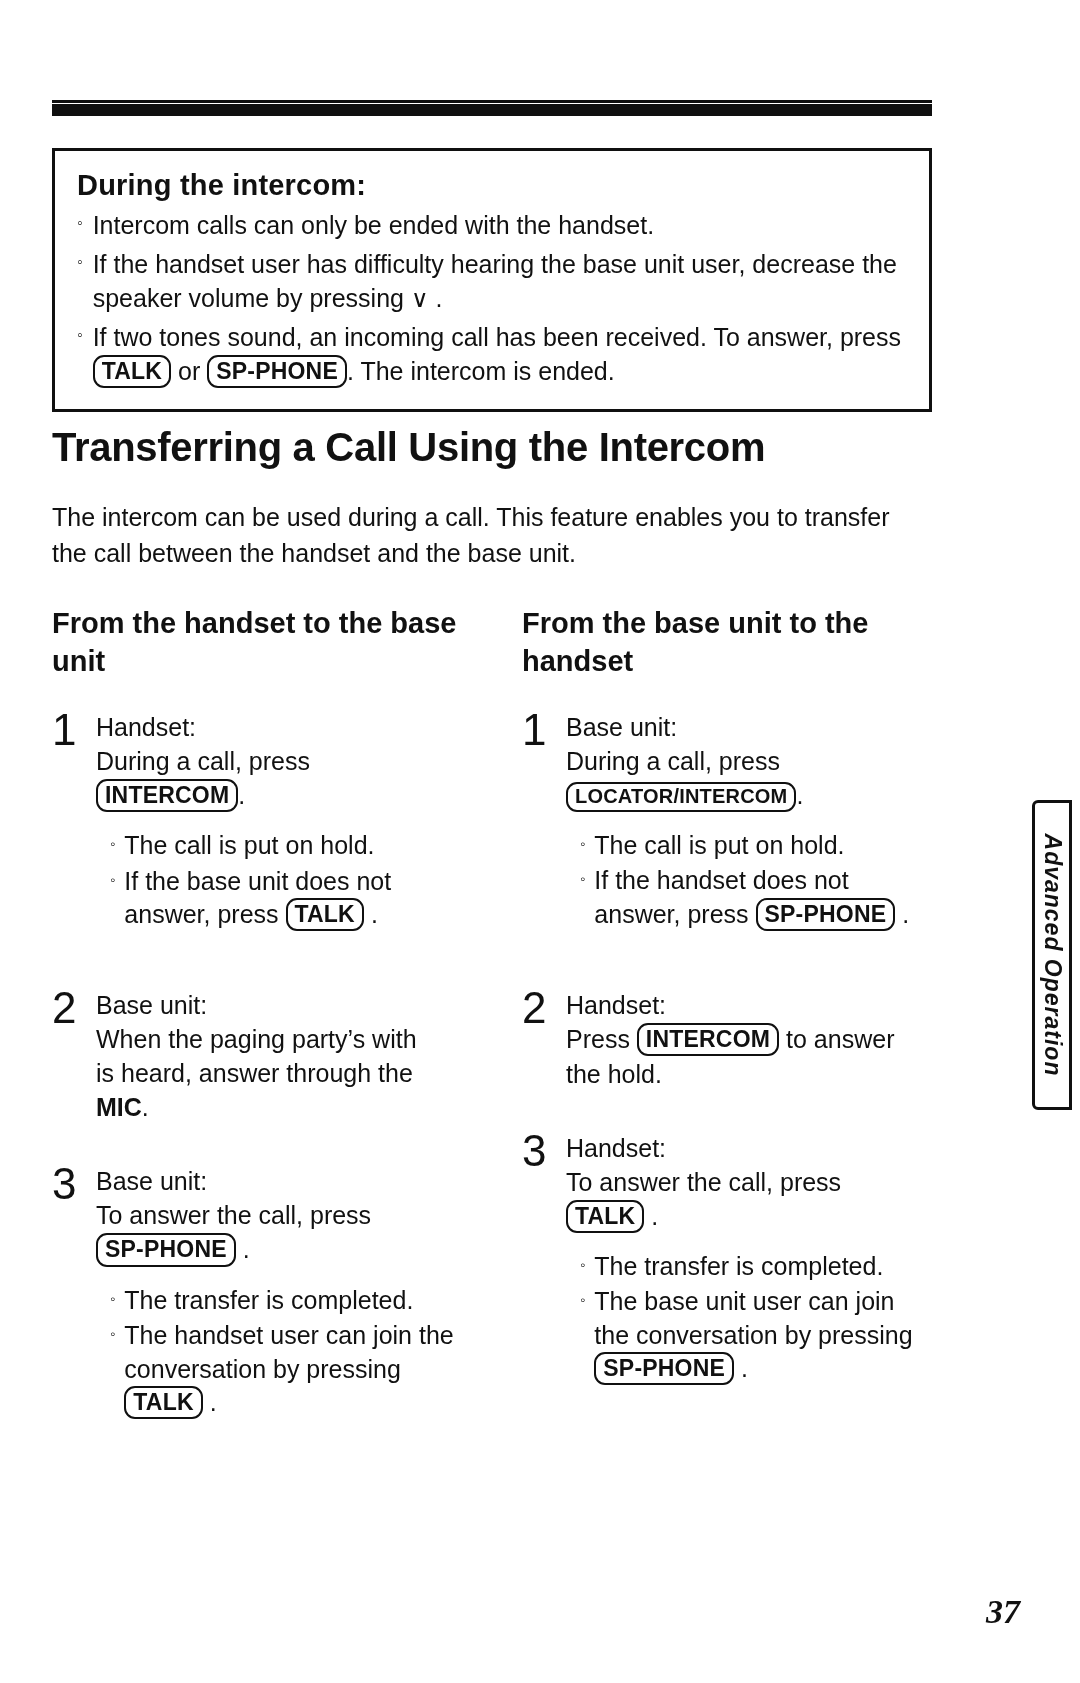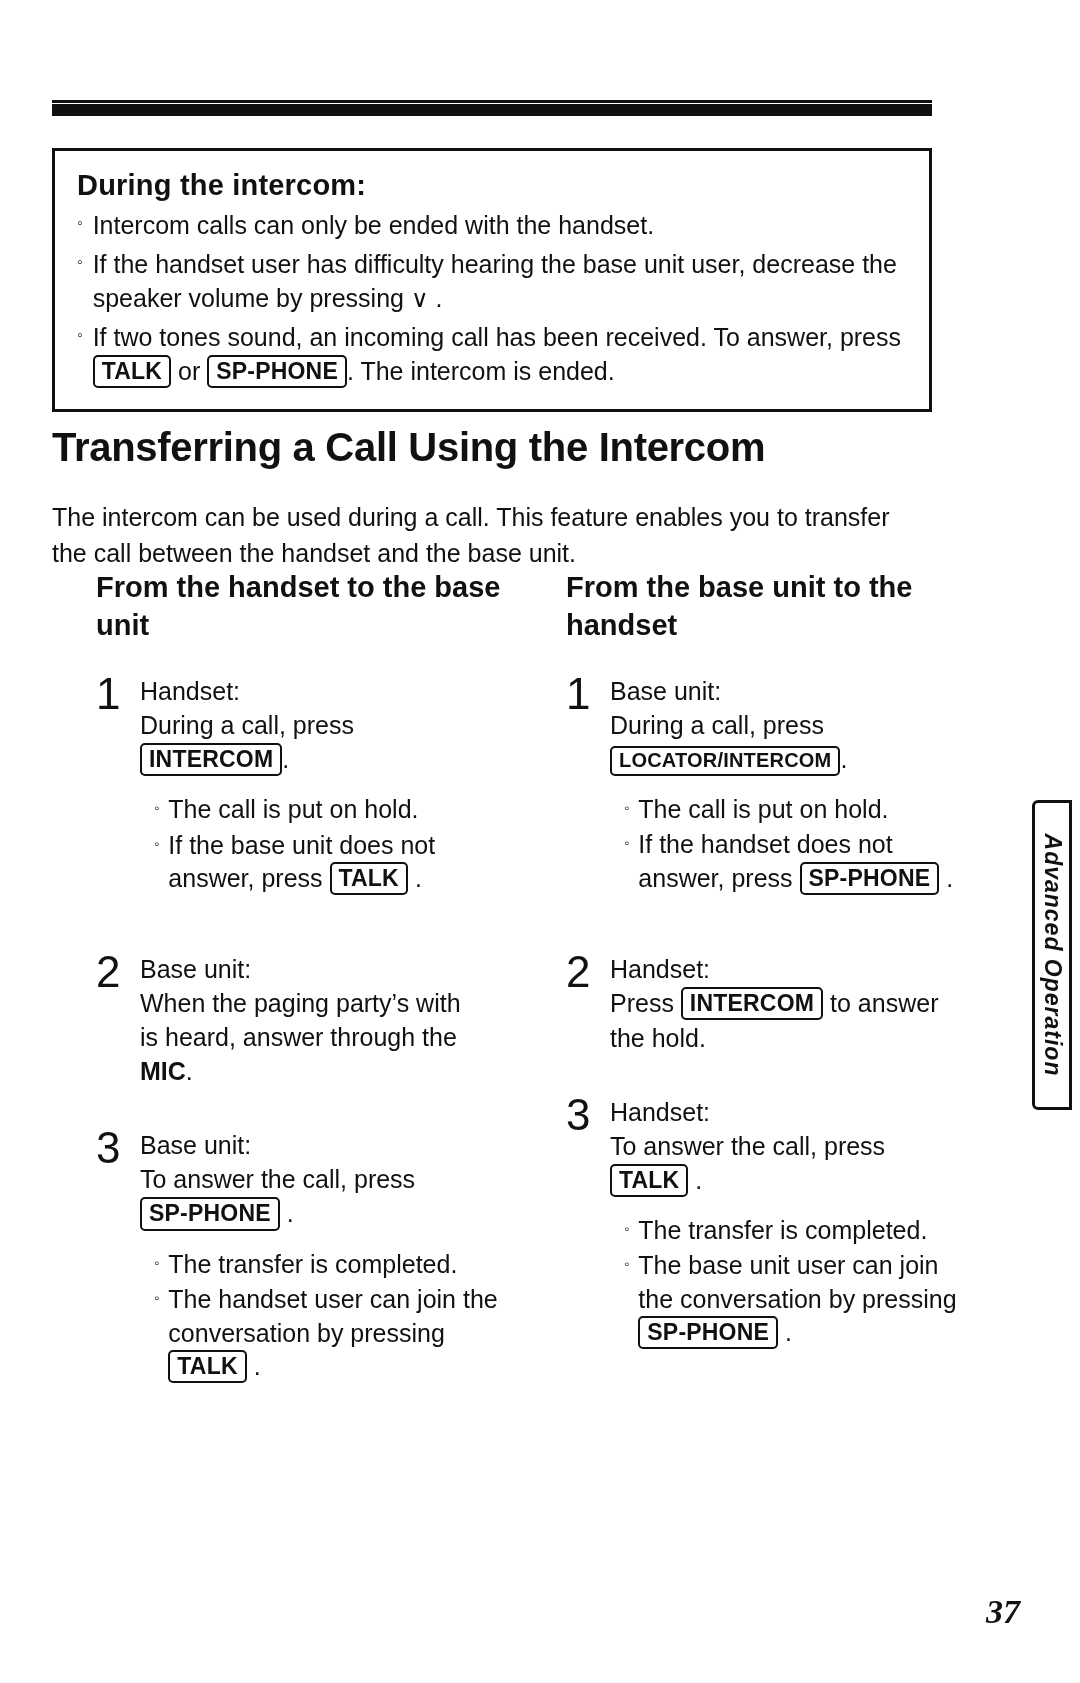--- a/index.html
+++ b/index.html
@@ -69,21 +69,21 @@
     line-height: 1.9;
     margin-right: 10px;
     flex: 0 0 auto;
   }
   .bullet-text { flex: 1 1 auto; }
 
   
   .key {
     display: inline-block;
     border: 2px solid #101010;
-    border-radius: 5px;
+    border-radius: 11px;
     padding: 0px 7px 1px 7px;
     font-weight: bold;
     font-size: 23px;
     line-height: 1.22;
     letter-spacing: 0.2px;
     white-space: nowrap;
     position: relative;
     top: -1px;
   }
   .key.small { font-size: 20px; }
@@ -104,23 +104,22 @@
     left: 52px;
     top: 500px;
     width: 860px;
     font-size: 25px;
     line-height: 1.42;
   }
 
   
   .col {
     position: absolute;
-    top: 569px;
+    top: 605px;
     width: 412px;
-    margin-left: 44px;
   }
   .col-left { left: 52px; }
   .col-right { left: 522px; }
 
   .col-heading {
     font-size: 29px;
     font-weight: bold;
     line-height: 1.3;
     margin: 0 0 26px 0;
   }

